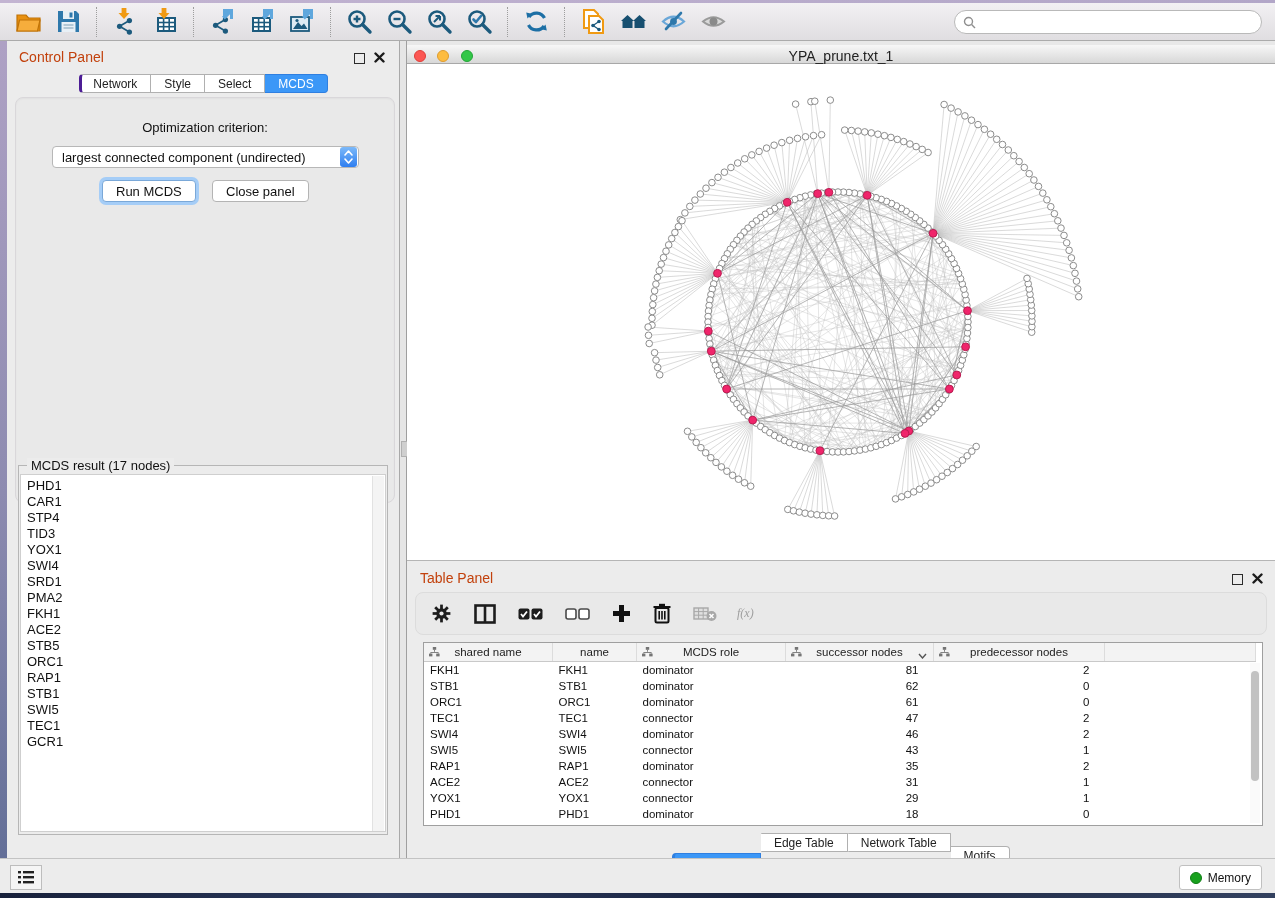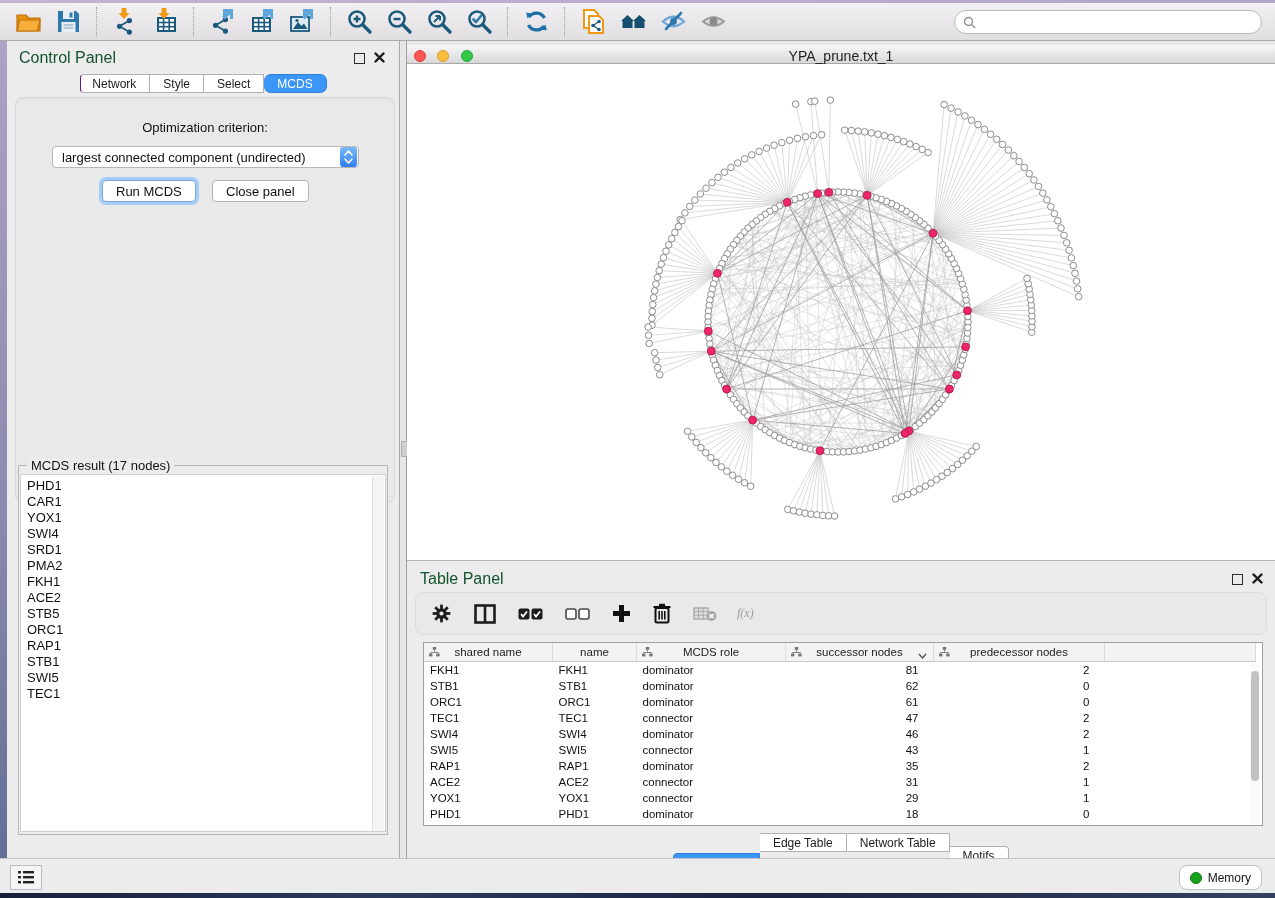--- a/index.html
+++ b/index.html
@@ -17,30 +17,30 @@
   .tb-group{display:flex;align-items:center;gap:10px;padding:0 13px;}
   .tb-sep{width:0;height:30px;border-left:1px dotted #9d9d9d;}
   .tb-icon{width:30px;height:30px;display:flex;align-items:center;justify-content:center;}
   .tb-icon svg{width:27px;height:27px;}
   #search-wrap{margin-left:auto;margin-right:13px;position:relative;}
   #search-input{width:268px;height:22px;border:1px solid #b9b9b9;border-radius:12px;background:#fff;padding:0 10px 0 28px;font-size:12px;outline:none;color:#333;}
   #search-icon{position:absolute;left:9px;top:5px;}
 
   
   #control-panel{left:7px;top:41px;width:393px;height:817px;background:#ececec;border-right:1px solid #a9a9a9;box-sizing:border-box;}
-  .panel-title{font-size:16px;color:#14532d;}
+  .panel-title{font-size:14px;color:#c2410c;}
   #cp-title{left:12px;top:8px;}
   .win-btns{display:flex;gap:9px;align-items:center;}
   #cp-btns{right:14px;top:8px;}
   .float-btn{width:9px;height:9px;border:1.6px solid #2b2b2b;background:transparent;display:inline-block;}
   .seg{display:inline-flex;}
   .seg .seg-btn{height:19px;line-height:19px;font-size:12px;color:#222;background:#fff;border:1px solid #b0b0b0;border-left:none;padding:0 13px;cursor:default;}
-  .seg .seg-btn:first-child{border-left:1px solid #4c1d95;border-radius:4px 0 0 4px;padding-left:11px;}
+  .seg .seg-btn:first-child{border-left:3px solid #4c1d95;border-radius:4px 0 0 4px;padding-left:11px;}
   .seg .seg-btn:last-child{border-radius:0 4px 4px 0;}
-  .seg .seg-btn.active{background:#3b97f7;border-color:#2f7fe0;color:#fff;border-radius:7px;}
+  .seg .seg-btn.active{background:#3b97f7;border-color:#2f7fe0;color:#fff;}
   #cp-tabs{left:0;top:33px;width:393px;text-align:center;}
   #cp-tabcontent{left:8px;top:56px;width:378px;height:404px;background:#e9e9e9;border:1px solid #d9d7da;border-radius:8px;box-shadow:inset 0 1px 2px rgba(0,0,0,0.04);}
   #opt-label{left:0;top:22px;width:378px;text-align:center;font-size:13px;color:#111;}
   #criterion-select{left:36px;top:48px;width:307px;height:22px;background:#fff;border:1px solid #b7b7b7;border-radius:4px;display:flex;align-items:center;box-sizing:border-box;}
   #criterion-value{flex:1;font-size:13px;color:#111;padding-left:9px;white-space:nowrap;}
   #criterion-stepper{width:17px;height:20px;margin-right:1px;border-radius:3px;background:linear-gradient(#7cb9f9,#2e7ef0);display:flex;flex-direction:column;align-items:center;justify-content:center;gap:2px;}
   .btn{background:#fff;border:1px solid #b4b4b4;border-radius:4px;font-size:13px;color:#111;height:22px;padding:0 13px;}
   #run-btn{left:86px;top:82px;box-shadow:0 0 0 3px #a5cdf7;border-color:#7aa8d8;}
   #close-btn{left:196px;top:82px;}
   #mcds-fieldset{left:11px;top:424px;width:370px;height:370px;border:1px solid #b6b6b6;background:#ececec;box-sizing:border-box;}
@@ -80,21 +80,21 @@
   #tbl-scroll{position:absolute;right:2px;top:20px;width:10px;height:160px;background:#fafafa;}
   #tbl-thumb{position:absolute;left:1px;top:8px;width:8px;height:110px;background:#c2c2c2;border-radius:5px;}
   #tp-tabs{left:0;top:272px;width:868px;text-align:center;}
   #tp-tabs .seg-btn{border-radius:1px;}
   #tp-tabs .seg-btn:first-child{border-radius:4px 0 0 4px;margin-top:20px;}
   #tp-tabs .seg-btn:last-child{border-radius:0 4px 4px 0;margin-top:13px;}
 
   
   #status-bar{left:0;top:858px;width:1275px;height:35px;background:#ececec;border-top:1px solid #c3c3c3;box-sizing:border-box;}
   #list-btn{position:absolute;left:10px;top:6px;width:30px;height:23px;background:#f5f5f5;border:1px solid #bdbdbd;display:flex;align-items:center;justify-content:center;}
-  #memory-btn{position:absolute;right:13px;top:6px;height:23px;background:#fff;border:1px solid #c0c0c0;border-radius:8px;display:flex;align-items:center;gap:6px;padding:0 10px;font-size:12px;color:#111;}
+  #memory-btn{position:absolute;right:13px;top:6px;height:23px;background:#fff;border:1px solid #c0c0c0;border-radius:3px;display:flex;align-items:center;gap:6px;padding:0 10px;font-size:12px;color:#111;}
   #memory-dot{width:10px;height:10px;border-radius:50%;background:#18a11e;border:1px solid #0f7d14;}
 </style>
 </head>
 <body>
 
 <div id="app">
   <div class="abs" id="edge-top"></div>
   <div class="abs" id="edge-left"></div>
   <div class="abs" id="edge-bottom"></div>
 
@@ -317,32 +317,35 @@
       <button class="abs btn" id="run-btn">Run MCDS</button>
       <button class="abs btn" id="close-btn">Close panel</button>
     </div>
 
     <div class="abs" id="mcds-fieldset">
       <span id="mcds-legend">MCDS result (17 nodes)</span>
       <div id="mcds-list">
         <div id="mcds-items">
             <div class="mcds-item">PHD1</div>
             <div class="mcds-item">CAR1</div>
+            <div class="mcds-item">STP4</div>
+            <div class="mcds-item">TID3</div>
             <div class="mcds-item">YOX1</div>
             <div class="mcds-item">SWI4</div>
             <div class="mcds-item">SRD1</div>
             <div class="mcds-item">PMA2</div>
             <div class="mcds-item">FKH1</div>
             <div class="mcds-item">ACE2</div>
             <div class="mcds-item">STB5</div>
             <div class="mcds-item">ORC1</div>
             <div class="mcds-item">RAP1</div>
             <div class="mcds-item">STB1</div>
             <div class="mcds-item">SWI5</div>
             <div class="mcds-item">TEC1</div>
+            <div class="mcds-item">GCR1</div>
           </div>
         <div id="mcds-scroll"></div>
       </div>
     </div>
   </div>
 
   <div class="abs" id="v-splitter">
       <div id="v-handle"></div>
     </div>
 

